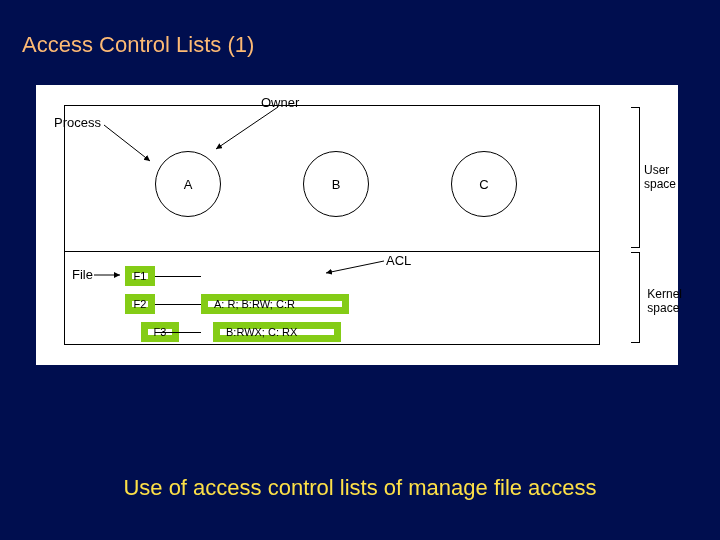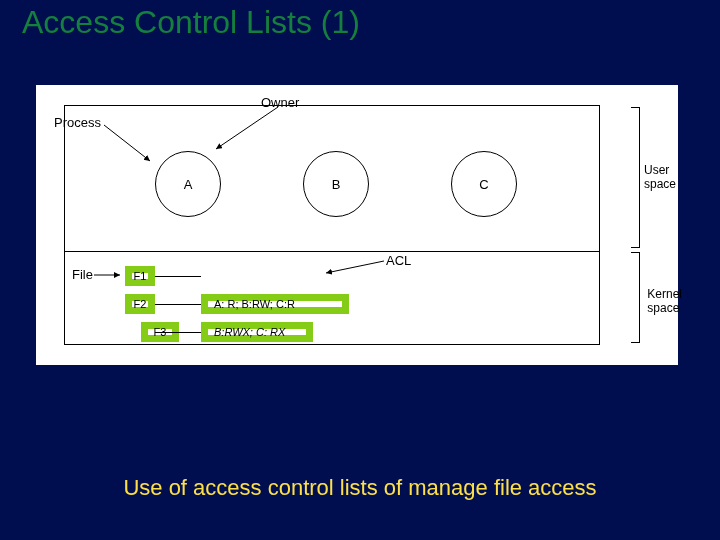--- a/index.html
+++ b/index.html
@@ -5,23 +5,23 @@
   * { box-sizing: border-box; margin: 0; padding: 0; }
   body {
     width: 720px;
     height: 540px;
     background: #000e4f;
     font-family: Verdana, Arial, sans-serif;
     position: relative;
     overflow: hidden;
   }
   .title {
-    color: #15803d;
-    font-size: 32px;
-    padding: 4px 0 0 22px;
+    color: #fdba74;
+    font-size: 22px;
+    padding: 32px 0 0 22px;
     font-weight: normal;
   }
   .diagram-wrap {
     position: absolute;
     left: 36px;
     top: 85px;
     width: 642px;
     height: 280px;
     background: #ffffff;
   }
@@ -122,21 +122,21 @@
 
     <div class="fbox" style="left:60px; top:160px; width:30px;">F1</div>
     <div class="hline" style="left:90px; top:170px; width:46px;"></div>
 
     <div class="fbox" style="left:60px; top:188px; width:30px;">F2</div>
     <div class="hline" style="left:90px; top:198px; width:46px;"></div>
     <div class="fbox" style="left:136px; top:188px; width:148px; justify-content:flex-start;">A: R;   B:RW;   C:R</div>
 
     <div class="fbox" style="left:76px; top:216px; width:38px;">F3</div>
     <div class="hline" style="left:90px; top:226px; width:46px;"></div>
-    <div class="fbox" style="left:136px; top:216px; width:112px; justify-content:flex-start;font-style:italic;">B:RWX;   C: RX</div>
+    <div class="fbox" style="left:148px; top:216px; width:128px; justify-content:flex-start;">B:RWX;   C: RX</div>
   </div>
 
   <div class="label" style="left:18px; top:30px;">Process</div>
   <div class="label" style="left:225px; top:10px;">Owner</div>
   <div class="label" style="left:36px; top:182px;">File</div>
   <div class="label" style="left:350px; top:168px;">ACL</div>
   <div class="label" style="right:2px; top:78px; text-align:left; white-space:pre; font-size:12px;margin-left:44px;">User
 space</div>
   <div class="label" style="right:-4px; top:202px; text-align:left; white-space:pre; font-size:12px;">Kernel
 space</div>

